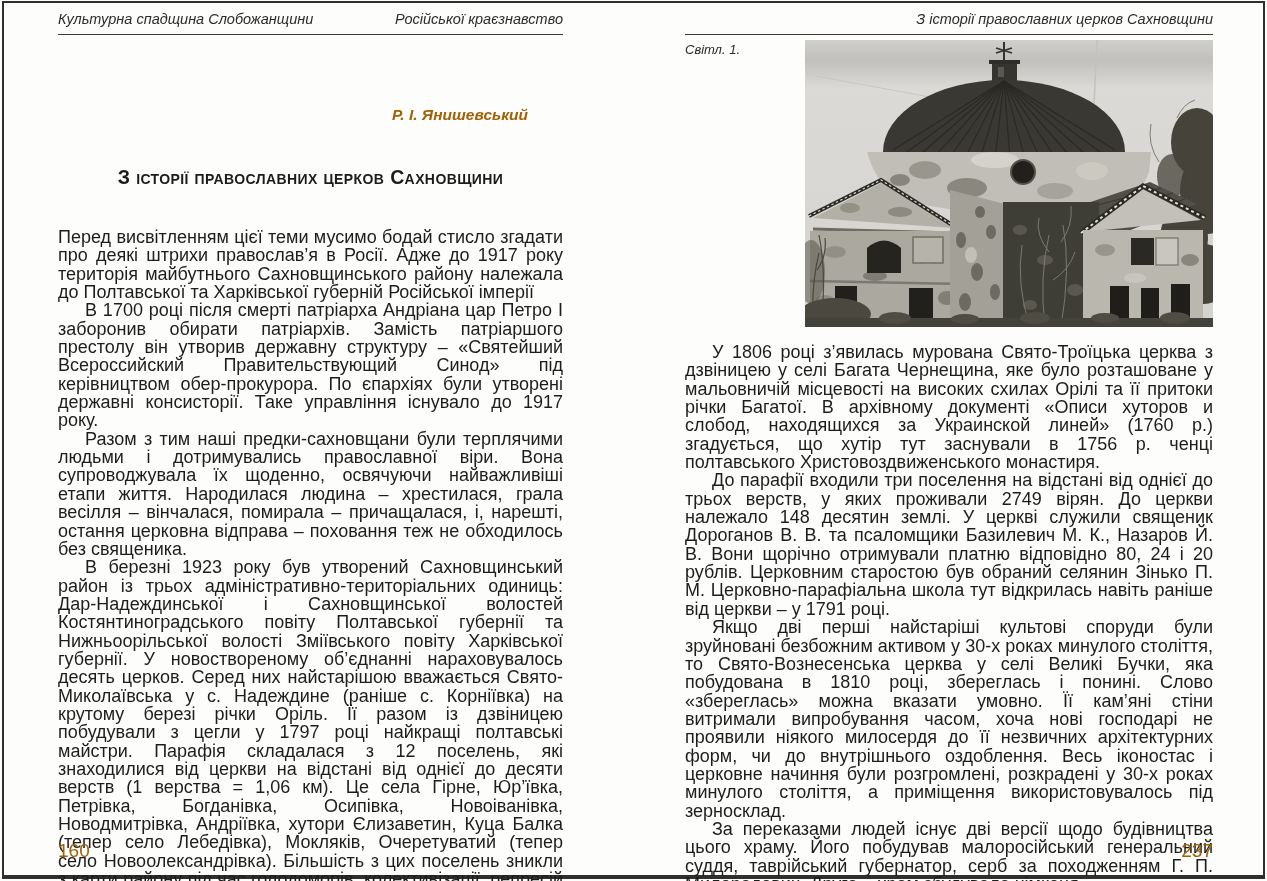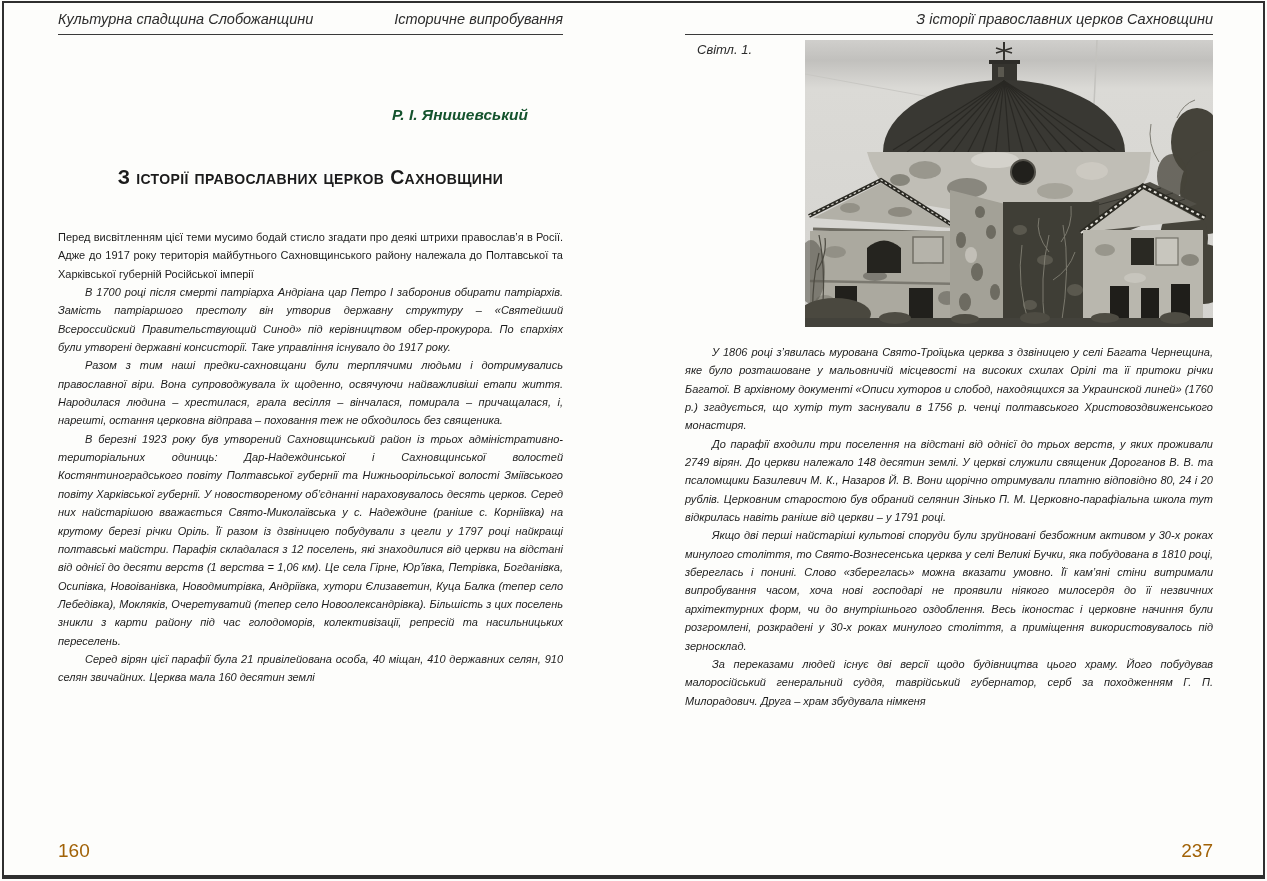--- a/index.html
+++ b/index.html
@@ -22,60 +22,60 @@
     position:absolute;top:11px;left:0;right:0;
     display:flex;justify-content:space-between;
     font-style:italic;font-size:14.5px;color:#2c2c2c;
     border-bottom:1.6px solid #3a3a3a;padding-bottom:7px;
   }
   .running-header.only-right{justify-content:flex-end;}
 
   .author{
     position:absolute;top:106px;left:0;right:35px;
     text-align:right;font-weight:bold;font-style:italic;
-    font-size:15.5px;color:#14532d;
+    font-size:15.5px;color:#a16207;
   }
   .title{
     position:absolute;top:166px;left:0;right:0;margin:0;
     text-align:center;font-weight:bold;font-size:19.5px;
     font-variant:small-caps;letter-spacing:.4px;color:#1b1b1b;
   }
 
   .body-text{position:absolute;left:0;right:0;}
   .page-l .body-text{top:228px;}
   .page-r .body-text{top:343px;}
   .body-text p{
-    margin:0;font-size:11px;line-height:18.35px;
+    margin:0;font-size:18px;line-height:18.35px;
     text-align:justify;color:#1d1d1d;
   }
-  .body-text p.indent{text-indent:27px;font-style:italic;}
+  .body-text p.indent{text-indent:27px;}
 
   .pagenum{
     position:absolute;top:840px;font-size:19px;color:#a16207;
   }
   .page-l .pagenum{left:0;}
   .page-r .pagenum{right:0;}
 
   .photo-row{position:absolute;top:40px;left:0;display:flex;}
   .caption{width:112px;margin-right:8px;padding-top:2px;
     font-style:italic;font-size:13px;line-height:16.5px;color:#2b2b2b;}
-  .cap-label{margin-bottom:14px;margin-left:12px;}
+  .cap-label{margin-bottom:14px;}
   .cap-text{white-space:pre-line;}
   .photo{width:408px;height:287px;background:#d6d5d1;flex:0 0 auto;}
   .photo svg{display:block;}
 </style>
 </head>
 <body>
 
 <div class="frame"></div>
 
 <div class="page page-l">
   <div class="running-header">
     <span>Культурна спадщина Слобожанщини</span>
-    <span>Історичне випробування</span>
+    <span>Російської краєзнавство</span>
   </div>
 
   <div class="author">Р. І. Янишевський</div>
 
   <h1 class="title">З історії православних церков Сахновщини</h1>
 
   <div class="body-text">
     <p>Перед висвітленням цієї теми мусимо бодай стисло згадати про деякі штрихи православ’я в Росії. Адже до 1917 року територія майбутнього Сахновщинського району належала до Полтавської та Харківської губерній Російської імперії</p>
     <p class="indent">В 1700 році після смерті патріарха Андріана цар Петро І заборонив обирати патріархів. Замість патріаршого престолу він утворив державну структуру – «Святейший Всероссийский Правительствующий Синод» під керівництвом обер-прокурора. По єпархіях були утворені державні консисторії. Таке управління існувало до 1917 року.</p>
     <p class="indent">Разом з тим наші предки-сахновщани були терплячими людьми і дотримувались православної віри. Вона супроводжувала їх щоденно, освячуючи найважливіші етапи життя. Народилася людина – хрестилася, грала весілля – вінчалася, помирала – причащалася, і, нарешті, остання церковна відправа – поховання теж не обходилось без священика.</p>

